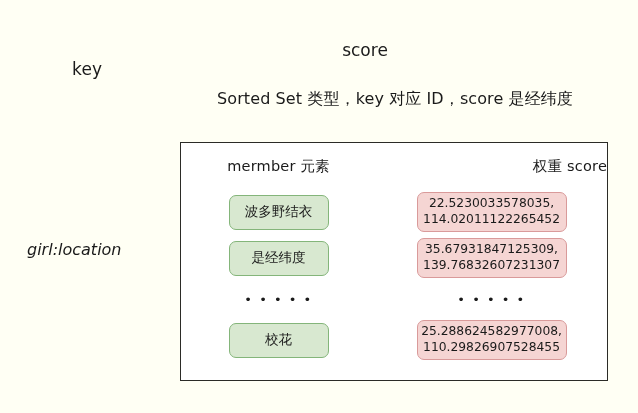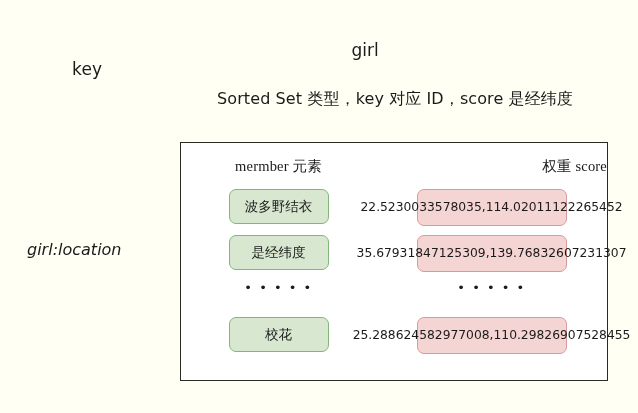--- a/index.html
+++ b/index.html
@@ -76,32 +76,31 @@
     left: 0;
     top: 14px;
     width: 100%;
     display: flex;
   }
   .col-member { width: 196px; text-align: center; }
   .col-score  { width: 232px; text-align: right; }
   .th {
     font-size: 14.5px;
     letter-spacing: 0.2px;
-    font-family: Liberation Serif, serif;
   }
 
   .rows {
     position: absolute;
     left: 0;
     top: 46px;
     width: 100%;
   }
   .row {
     display: flex;
-    align-items: flex-start;
+    align-items: center;
     height: 46px;
   }
   .row.dots { height: 36px; }
 
   .cell {
     display: flex;
     align-items: center;
     justify-content: center;
   }
   .cell.member { width: 196px; }
@@ -123,21 +122,21 @@
   }
 
   .pill-pink {
     width: 150px;
     min-height: 37px;
     box-sizing: border-box;
     background: #f5d5d3;
     border: 1.3px solid #d99a9a;
     border-radius: 7px;
     display: flex;
-    flex-direction: row;
+    flex-direction: column;
     align-items: center;
     justify-content: center;
     font-size: 12.3px;
     line-height: 1.28;
     color: #1a1a1a;
     padding: 3px 4px;
     white-space: nowrap;
   }
 
   .dots-mark {
@@ -147,21 +146,21 @@
     line-height: 1;
   }
 </style>
 </head>
 <body>
 
 <div class="canvas">
 
   <div class="label-key">key</div>
 
-  <div class="label-value"><span>girl</span></div>
+  <div class="label-value"><span>score</span></div>
 
   <div class="subtitle">Sorted Set 类型，key 对应 ID，score 是经纬度</div>
 
   <div class="label-keyname">girl:location</div>
 
   <div class="value-box">
 
     <div class="table-head">
       <div class="col-member th">mermber 元素</div>
       <div class="col-score th">权重 score</div>

